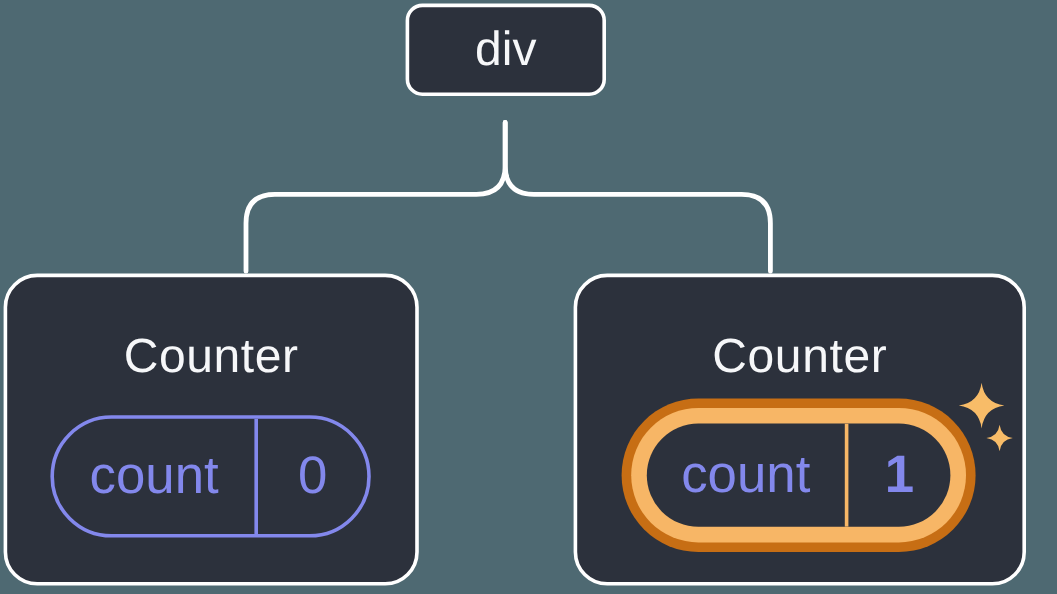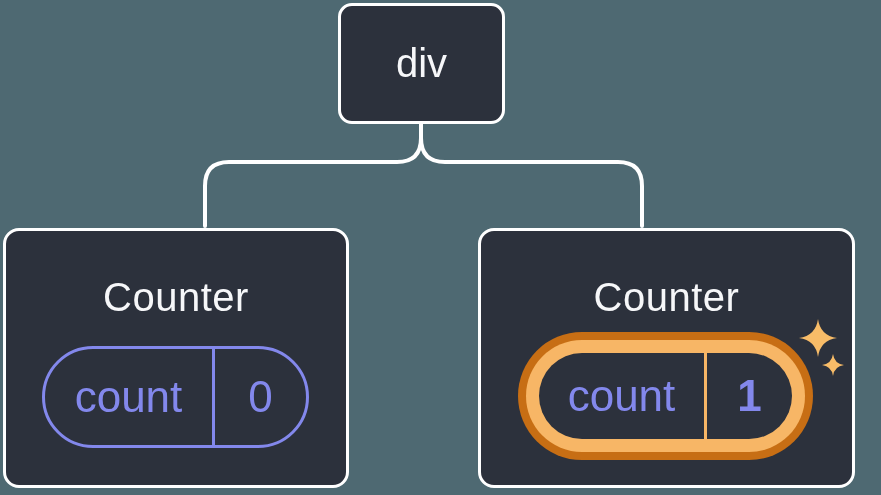--- a/index.html
+++ b/index.html
@@ -3,32 +3,32 @@
 <meta charset="utf-8">
 <style>
   html,body { margin:0; padding:0; }
   .stage {
     position:relative; width:881px; height:495px;
     background:#4E6972; overflow:hidden;
     font-family:"Liberation Sans", sans-serif;
   }
   
   .node-root {
-    position:absolute; left:338px; top:3px; width:167px; height:121px;
+    position:absolute; left:338px; top:3px; width:167px; height:77px;
     background:#2C313C; border:3px solid #FFFFFF; border-radius:14px;
     box-sizing:border-box; display:flex; align-items:center; justify-content:center;
     color:#F6F7F9; font-size:40px; font-weight:500;
   }
   
   .connector { position:absolute; left:0; top:0; width:881px; height:495px; }
   .connector path { stroke:#FFFFFF; stroke-width:4; fill:none; stroke-linecap:round; }
   
   .card {
     position:absolute; top:228px; height:260px;
-    background:#2C313C; border:3px solid #FFFFFF; border-radius:16px;
+    background:#2C313C; border:3px solid #FFFFFF; border-radius:28px;
     box-sizing:border-box;
   }
   .card-left  { left:3px;   width:346px; }
   .card-right { left:478px; width:377px; }
   .card-title {
     position:absolute; top:44px; left:0; width:100%; text-align:center;
     color:#F6F7F9; font-size:40px; font-weight:500; letter-spacing:0.5px;
   }
   
   .pill {

